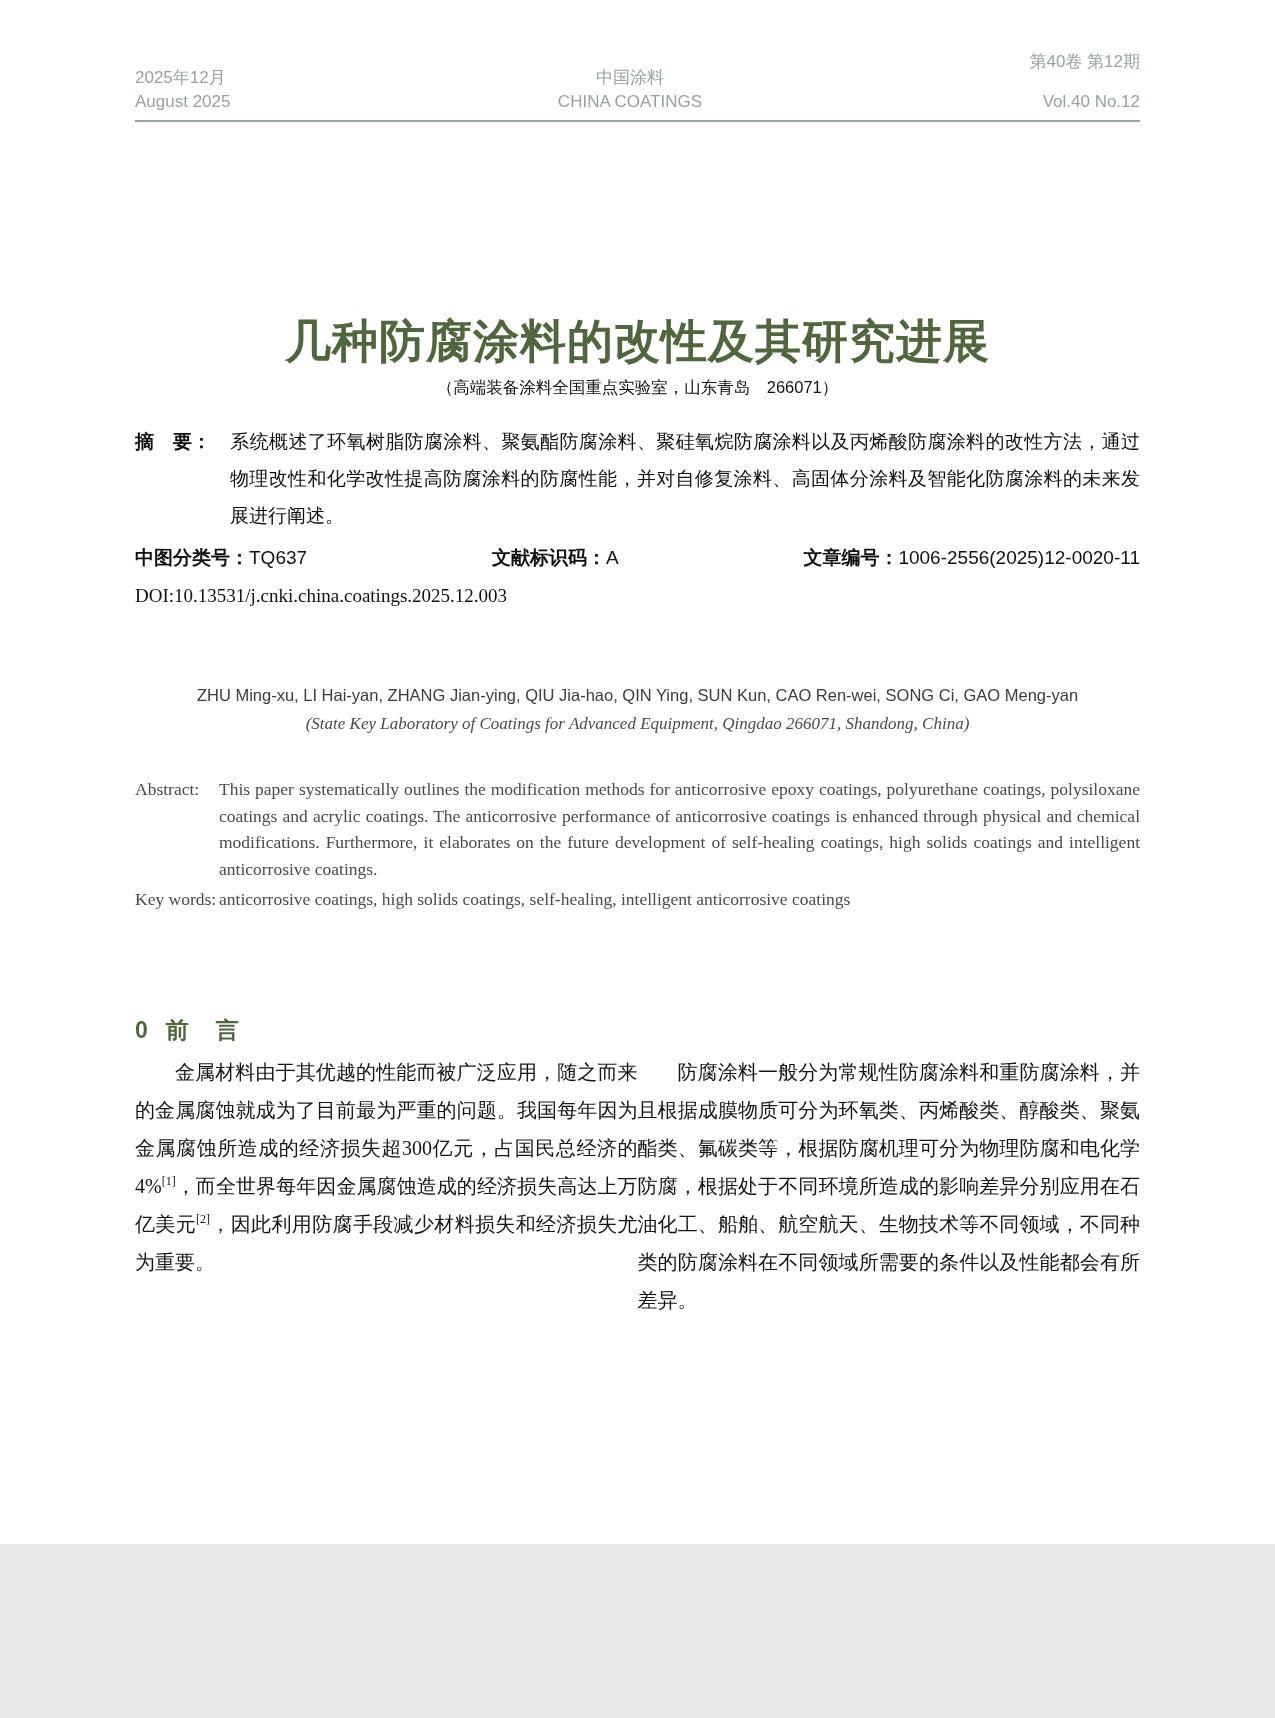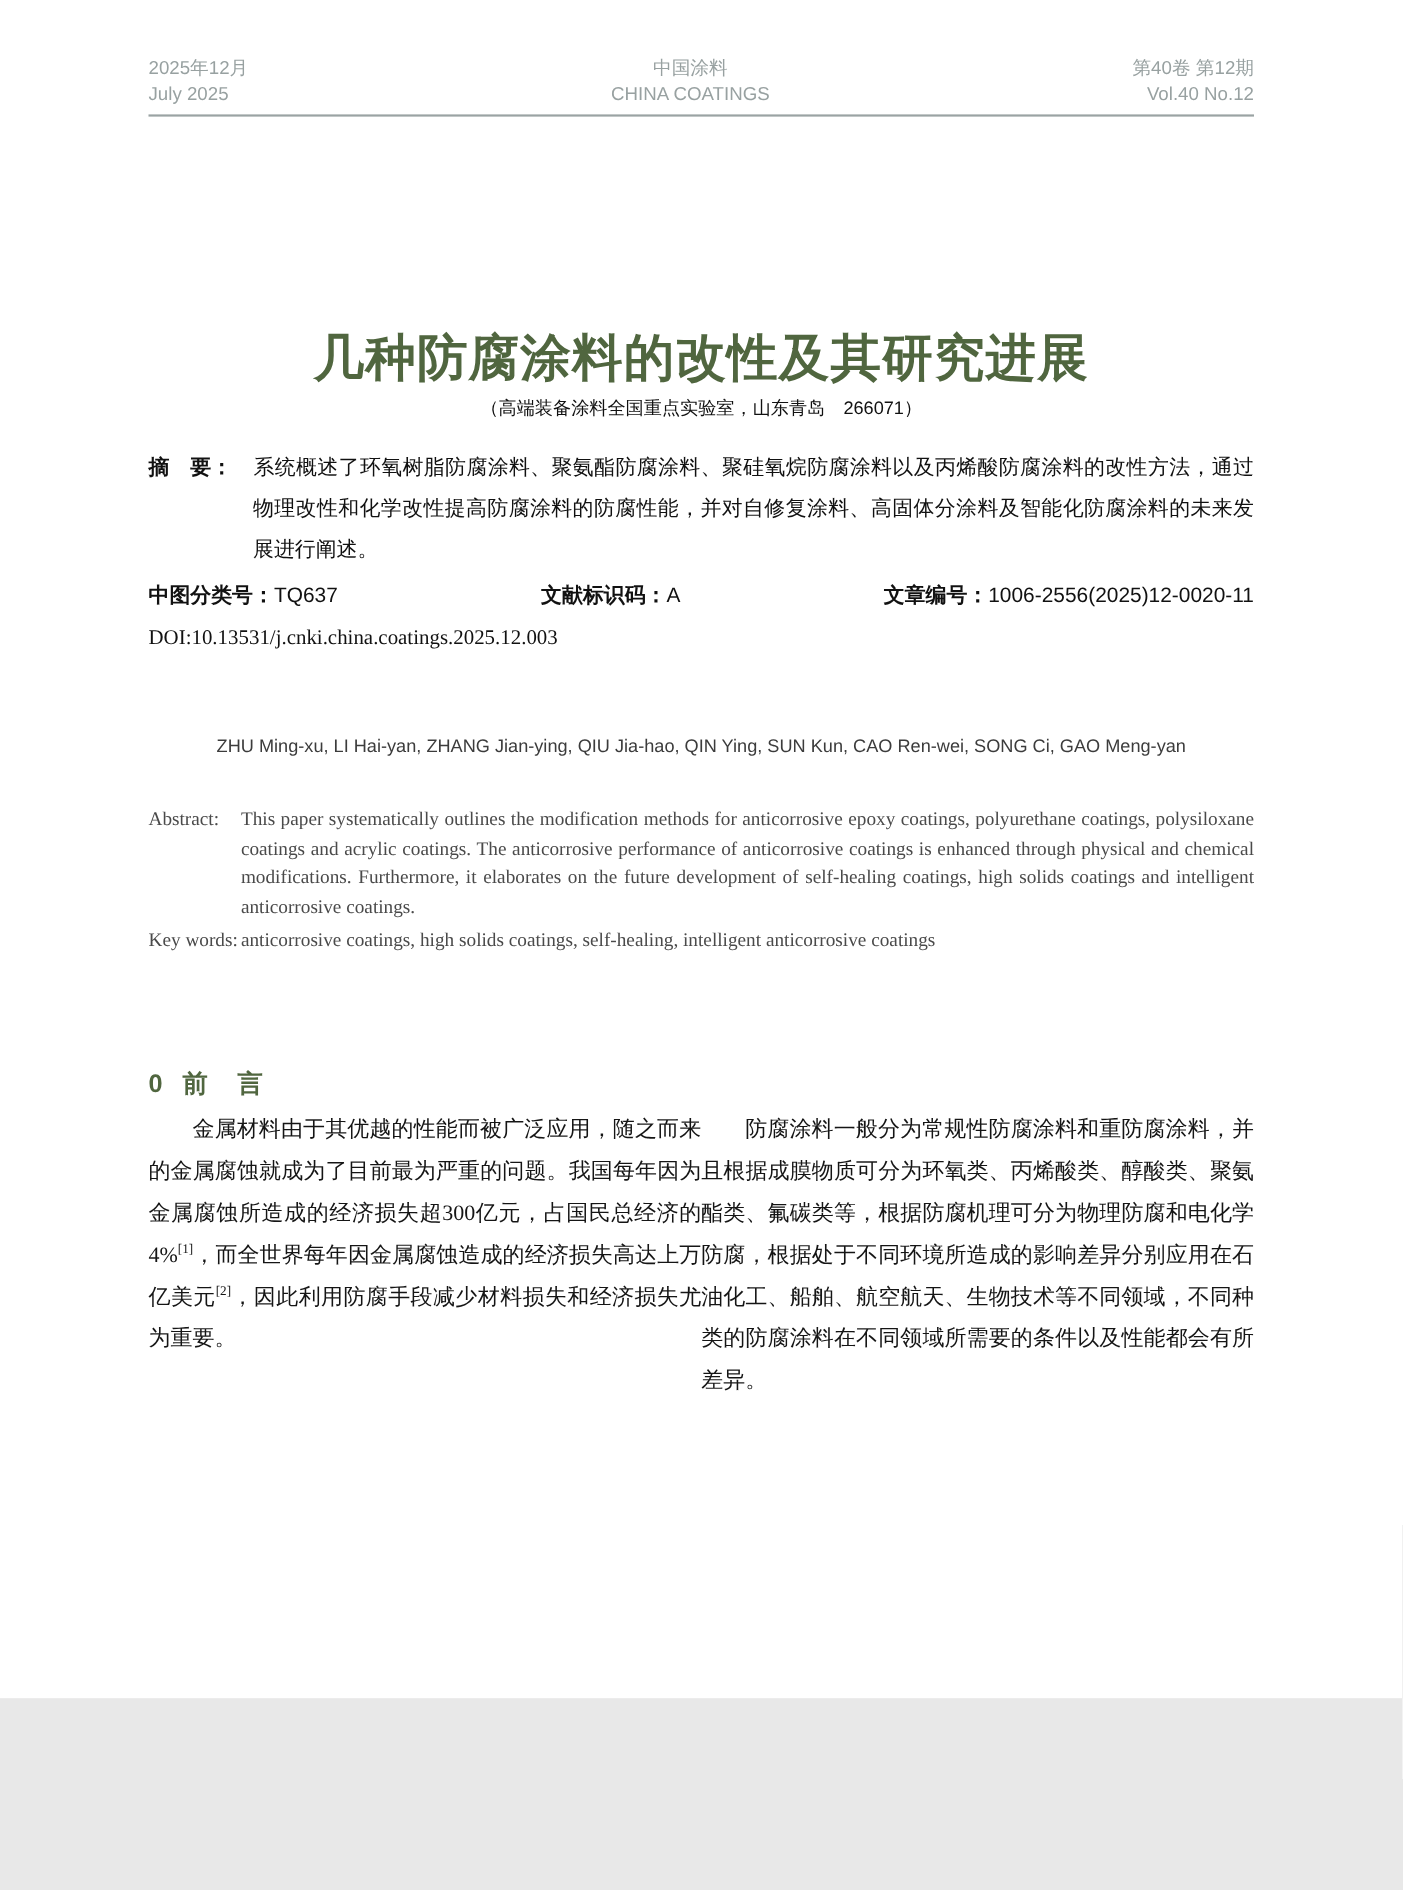--- a/index.html
+++ b/index.html
@@ -17,21 +17,21 @@
   
   .jheader {
     padding-top:50px;
     display:flex; justify-content:space-between; align-items:flex-end;
     color:#98a1a1;
     font-family:"Liberation Sans", sans-serif;
     font-size:17px; line-height:24px;
   }
   .jheader .col { display:flex; flex-direction:column; }
   .jheader .col.center { text-align:center; }
-  .jheader .col.right { text-align:right; }
+  .jheader .col.right { text-align:right;gap:16px; }
   .jrule { margin-top:6px; border-bottom:2px solid #9aa3a3; }
 
   
   .title-zh {
     margin-top:192px;
     text-align:center;
     font-family:"Liberation Sans", sans-serif;
     font-weight:bold;
     font-size:46px; line-height:54px;
     color:#50663f;
@@ -149,21 +149,21 @@
 </style>
 </head>
 <body>
 
 <div class="page">
   <div class="content">
 
     <div class="jheader">
       <div class="col left">
         <span>2025年12月</span>
-        <span>July 2025</span>
+        <span>August 2025</span>
       </div>
       <div class="col center">
         <span>中国涂料</span>
         <span>CHINA COATINGS</span>
       </div>
       <div class="col right">
         <span>第40卷 第12期</span>
         <span>Vol.40  No.12</span>
       </div>
     </div>
@@ -178,20 +178,21 @@
       </div>
       <div class="clc-row">
         <span><span class="lbl">中图分类号：</span><span>TQ637</span></span>
         <span><span class="lbl">文献标识码：</span><span>A</span></span>
         <span><span class="lbl">文章编号：</span><span>1006-2556(2025)12-0020-11</span></span>
       </div>
       <div class="doi-line">DOI:10.13531/j.cnki.china.coatings.2025.12.003</div>
     </div>
 
     <div class="authors-en">ZHU Ming-xu, LI Hai-yan, ZHANG Jian-ying, QIU Jia-hao, QIN Ying, SUN Kun, CAO Ren-wei, SONG Ci, GAO Meng-yan</div>
+    <div class="affil-en">(State Key Laboratory of Coatings for Advanced Equipment, Qingdao 266071, Shandong, China)</div>
 
     <div class="abs-en">
       <span class="lbl">Abstract:</span><span>This paper systematically outlines the modification methods for anticorrosive epoxy coatings, polyurethane coatings, polysiloxane coatings and acrylic coatings. The anticorrosive performance of anticorrosive coatings is enhanced through physical and chemical modifications. Furthermore, it elaborates on the future development of self-healing coatings, high solids coatings and intelligent anticorrosive coatings.</span>
     </div>
     <div class="kw-en">
       <span class="lbl">Key words:</span><span>anticorrosive coatings, high solids coatings, self-healing, intelligent anticorrosive coatings</span>
     </div>
 
     <div class="cols">
       <div class="col-half">

